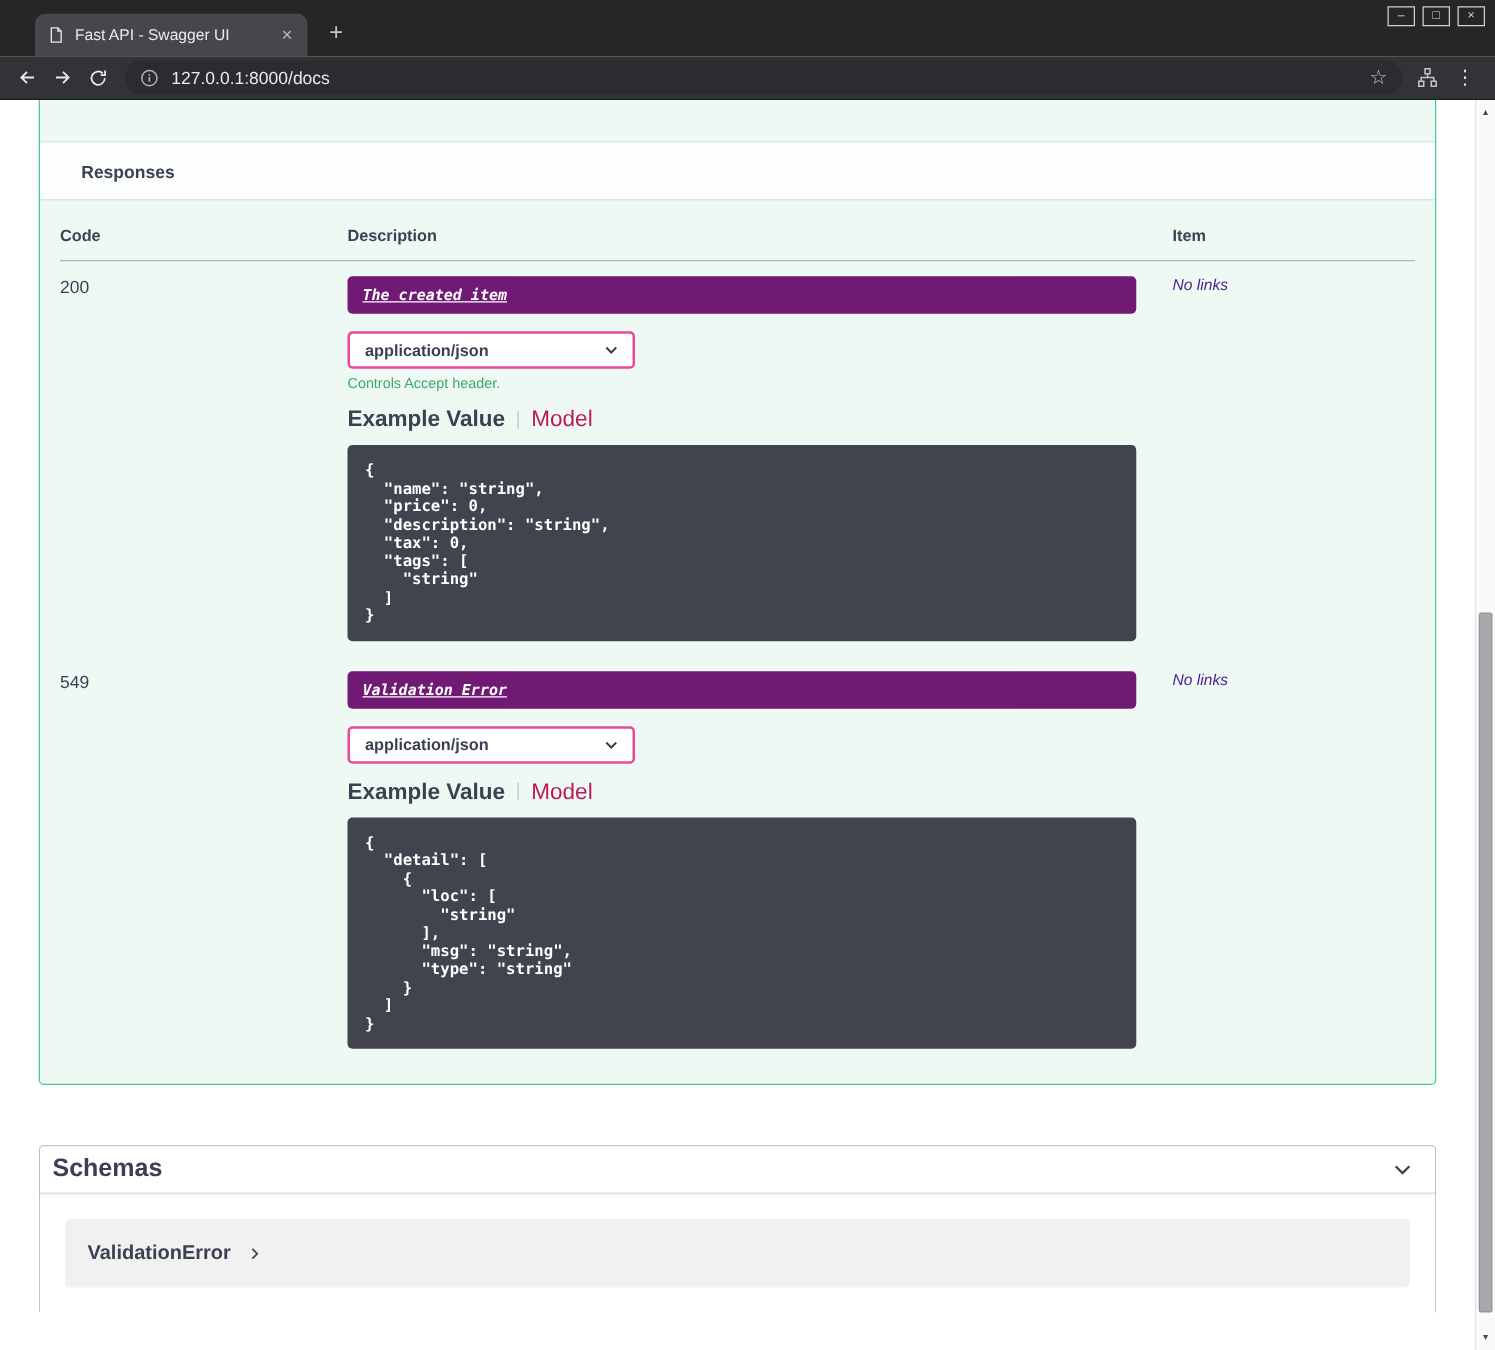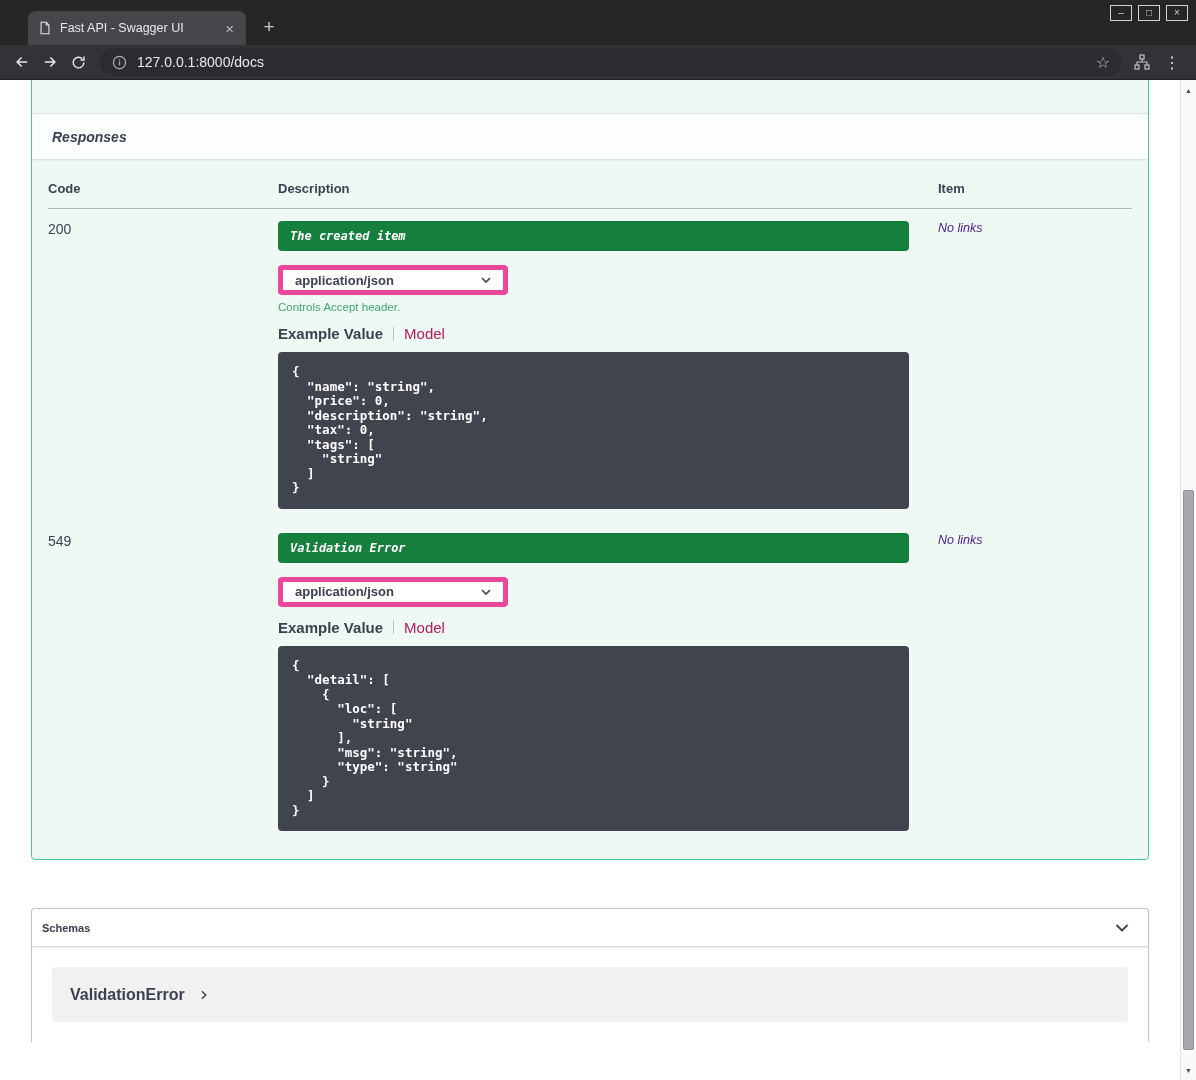--- a/index.html
+++ b/index.html
@@ -65,46 +65,46 @@
     border-radius:4px;
     overflow:hidden;
   }
   .opblock-spacer { height:92px; }
   .section-header {
     display:flex; align-items:center; height:46px; padding:0 20px;
     background:rgba(255,255,255,.8);
     border-top:1px solid rgba(59,65,81,.15);
     box-shadow:0 1px 2px rgba(0,0,0,.1);
   }
-  .section-header h4 { margin:0; font-size:14px; font-weight:bold; color:#3b4151;font-style:italic; }
+  .section-header h4 { margin:13px; font-size:14px; font-weight:bold; color:#3b4151; }
 
   .responses-inner { padding:16px; }
   table.responses { width:100%; border-collapse:collapse; table-layout:fixed; }
   .col-code { width:230px; } .col-desc { width:660px; } .col-links { width:auto; }
   th {
     text-align:left; font-size:13px; font-weight:bold; color:#3b4151;
     padding:6px 0 12px; border-bottom:1px solid rgba(59,65,81,.2);
   }
   td { vertical-align:top; padding:12px 0; font-size:14px; color:#3b4151; }
   td.desc { padding-right:29px; }
 
   .desc-box {
-    background:#15803d; border-radius:4px; padding:8px 12px;
+    background:#701a75; border-radius:4px; padding:8px 12px;
     color:#fff; font-family:"DejaVu Sans Mono", monospace;
-    font-style:italic; font-weight:bold; font-size:12px;
+    font-style:italic; font-weight:bold; font-size:12px;text-decoration:underline;
   }
   .media-select {
     margin-top:14px; width:230px; height:30px;
-    border:5px solid #ec4899; border-radius:4px; background:#fff;
+    border:2px solid #ec4899; border-radius:4px; background:#fff;
     display:flex; align-items:center; justify-content:space-between;
     padding:0 9px 0 12px; font-weight:bold; font-size:13px; color:#3b4151;
     cursor:pointer;
   }
   .controls-note { margin-top:6px; font-size:11.5px; color:#3fa76f; }
-  .ex-tabs { display:flex; align-items:center; margin-top:12px; font-size:15px; }
+  .ex-tabs { display:flex; align-items:center; margin-top:12px; font-size:18px; }
   .tab-example { font-weight:bold; color:#3b4151; cursor:pointer; }
   .tab-divider { width:1px; height:14px; background:rgba(59,65,81,.3); margin:0 10px; }
   .tab-model { color:#be185d; cursor:pointer; }
   .code-block { margin-top:10px; background:#41444e; border-radius:4px; padding:13px 14px; }
   .code-block pre {
     margin:0; white-space:pre; color:#ffffff;
     font-family:"DejaVu Sans Mono", monospace; font-size:12.5px;
     font-weight:bold; line-height:1.16;
   }
   .links-cell { font-size:12.5px; font-style:italic; color:#4c1d95; }
@@ -112,21 +112,21 @@
   
   .models-section {
     margin-top:48px; border:1px solid rgba(59,65,81,.3);
     border-radius:4px 4px 0 0; border-bottom:none; background:#fff;
   }
   .models-header {
     height:38px; display:flex; align-items:center; justify-content:space-between;
     padding:0 16px 0 10px; border-bottom:1px solid rgba(59,65,81,.2);
     box-shadow:0 1px 2px rgba(0,0,0,.08); cursor:pointer;
   }
-  .models-header h4 { margin:0; font-size:11px; font-weight:bold; color:#3b4151; }
+  .models-header h4 { margin:0; font-size:20px; font-weight:bold; color:#3b4151; }
   .models-body { padding:20px; display:flex; flex-direction:column; gap:24px; }
   .model-box {
     background:rgba(0,0,0,.055); border-radius:4px; height:55px;
     display:flex; align-items:center; padding:0 18px; cursor:pointer;
   }
   .model-name { font-size:16px; font-weight:bold; color:#3b4151; margin-right:12px; }
 
   
   .scrollbar {
     position:absolute; top:0; right:0; width:16px; height:1000px;

